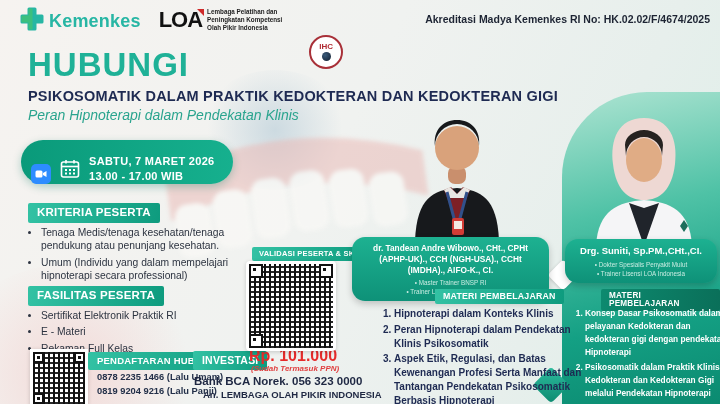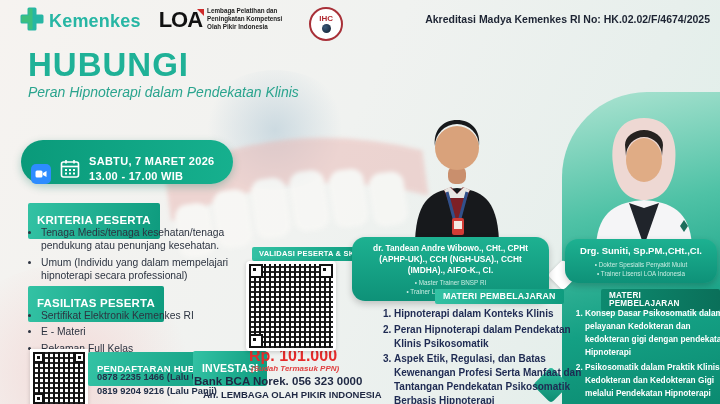--- a/index.html
+++ b/index.html
@@ -16,43 +16,43 @@
     background:linear-gradient(168deg,#aee4d2 0%,#4fc2a6 38%,#14a084 72%,#0b8a70 100%);
     border-top-left-radius:85px;}
   .diamond{position:absolute;transform:rotate(45deg);border-radius:4px;}
   .diamond-white{left:552px;top:264px;width:22px;height:22px;background:#fff;box-shadow:0 1px 3px rgba(0,0,0,.15);}
   .diamond-teal{left:538px;top:372px;width:26px;height:26px;background:linear-gradient(135deg,#2fbd9f,#0c english8a70);
     background:linear-gradient(135deg,#2fbd9f,#0c8a70);}
   
   .header{position:absolute;left:20px;top:7px;right:10px;display:flex;align-items:flex-start;}
   .kemenkes{display:flex;align-items:center;gap:5px;}
   .kemenkes-name{color:#27b6a4;font-weight:800;font-size:18px;letter-spacing:.2px;}
-  .loa{display:flex;gap:5px;margin-left:18px;}
+  .loa{display:flex;align-items:center;gap:5px;margin-left:18px;}
   .loa-mark{font-weight:800;font-size:22px;color:#111;letter-spacing:-1px;position:relative;}
   .loa-mark::after{content:"";position:absolute;right:-2px;top:2px;border-left:7px solid transparent;border-top:7px solid #cf2a2a;}
   .loa-desc{font-size:6.3px;font-weight:700;color:#222;line-height:1.25;width:88px;}
   .ihc{margin-left:14px;width:30px;height:30px;border-radius:50%;border:2px solid #a83038;background:#fff;
-    display:flex;flex-direction:column;align-items:center;justify-content:center;}
+    display:flex;flex-direction:column;align-items:center;justify-content:center;margin-top:28px;}
   .ihc-text{color:#b02a32;font-weight:800;font-size:8px;line-height:1;}
   .ihc-globe{width:9px;height:9px;border-radius:50%;background:radial-gradient(circle at 35% 35%,#3a5a7a,#101c2c);margin-top:1px;}
   .accreditation{margin-left:auto;font-size:10.5px;font-weight:700;color:#1d2433;padding-top:6px;white-space:nowrap;}
   
   .title-block{position:absolute;left:28px;top:48px;}
   .title-label{color:#1fb197;font-weight:800;font-size:33px;letter-spacing:1px;line-height:1;}
   .title-main{color:#1e2a52;font-weight:800;font-size:14.5px;letter-spacing:.2px;margin-top:7px;}
   .title-sub{color:#2aa48e;font-style:italic;font-size:14px;font-weight:500;margin-top:3px;}
   
   .date-pill{position:absolute;left:21px;top:140px;height:44px;display:flex;align-items:flex-end;gap:8px;
     padding:0 18px 0 10px;border-radius:24px;background:linear-gradient(90deg,#0a9a7a,#16b08e);
     box-shadow:0 3px 8px rgba(10,120,95,.3);}
   .vid-icon{width:20px;height:20px;border-radius:5px;background:#2d8cff;display:flex;align-items:center;justify-content:center;}
   .date-text{color:#fff;font-weight:800;font-size:11px;letter-spacing:.3px;line-height:1.35;}
   
   .badge{display:inline-block;background:linear-gradient(100deg,#33c2a4,#0e9b7e);color:#fff;font-weight:800;
-    line-height:1;padding:12px 9px;border-radius:2px;letter-spacing:.2px;}
+    line-height:1;padding:4px 9px;border-radius:2px;letter-spacing:.2px;}
   
   .kriteria-badge{position:absolute;left:28px;top:203px;font-size:11.5px;}
   .kriteria-list{position:absolute;left:28px;top:226px;width:232px;}
   .fasilitas-badge{position:absolute;left:28px;top:286px;font-size:11.5px;}
   .fasilitas-list{position:absolute;left:28px;top:309px;width:220px;}
   ul.bullets{margin:0;padding-left:13px;list-style:disc;color:#2c3340;font-size:10.3px;line-height:1.3;}
   ul.bullets li{margin-bottom:3px;}
   
   .qr{position:absolute;background:#fff;padding:3px;box-shadow:0 1px 4px rgba(0,0,0,.18);}
   .qr-inner{position:relative;width:100%;height:100%;
@@ -142,20 +142,21 @@
     </div>
     <div class="ihc">
       <span class="ihc-text">IHC</span>
       <span class="ihc-globe"></span>
     </div>
     <div class="accreditation">Akreditasi Madya Kemenkes RI No: HK.02.02/F/4674/2025</div>
   </div>
 
   <div class="title-block">
     <div class="title-label">HUBUNGI</div>
+    <div class="title-main">PSIKOSOMATIK DALAM PRAKTIK KEDOKTERAN DAN KEDOKTERAN GIGI</div>
     <div class="title-sub">Peran Hipnoterapi dalam Pendekatan Klinis</div>
   </div>
 
   <div class="date-pill">
     <span class="vid-icon">
       <svg width="12" height="12" viewBox="0 0 12 12">
           <rect x="0.5" y="2.5" width="7" height="7" rx="1.5" fill="#fff"></rect>
           <path d="M8 5 L11.5 3 V9 L8 7 Z" fill="#fff"></path>
         </svg>
     </span>
@@ -182,21 +183,21 @@
   </div>
 
   <span class="badge kriteria-badge">KRITERIA PESERTA</span>
   <ul class="bullets kriteria-list">
       <li>Tenaga Medis/tenaga kesehatan/tenaga pendukung atau penunjang kesehatan.</li>
       <li>Umum (Individu yang dalam mempelajari hipnoterapi secara professional)</li>
     </ul>
 
   <span class="badge fasilitas-badge">FASILITAS PESERTA</span>
   <ul class="bullets fasilitas-list">
-      <li>Sertifikat Elektronik Kemenkes RI</li>
+      <li>Sertifikat Elektronik Praktik RI</li>
       <li>E - Materi</li>
       <li>Rekaman Full Kelas</li>
     </ul>
 
   <div class="qr qr-left">
     <div class="qr-inner">
         <span class="finder f-tl"></span>
         <span class="finder f-tr"></span>
         <span class="finder f-bl"></span>
       </div>

